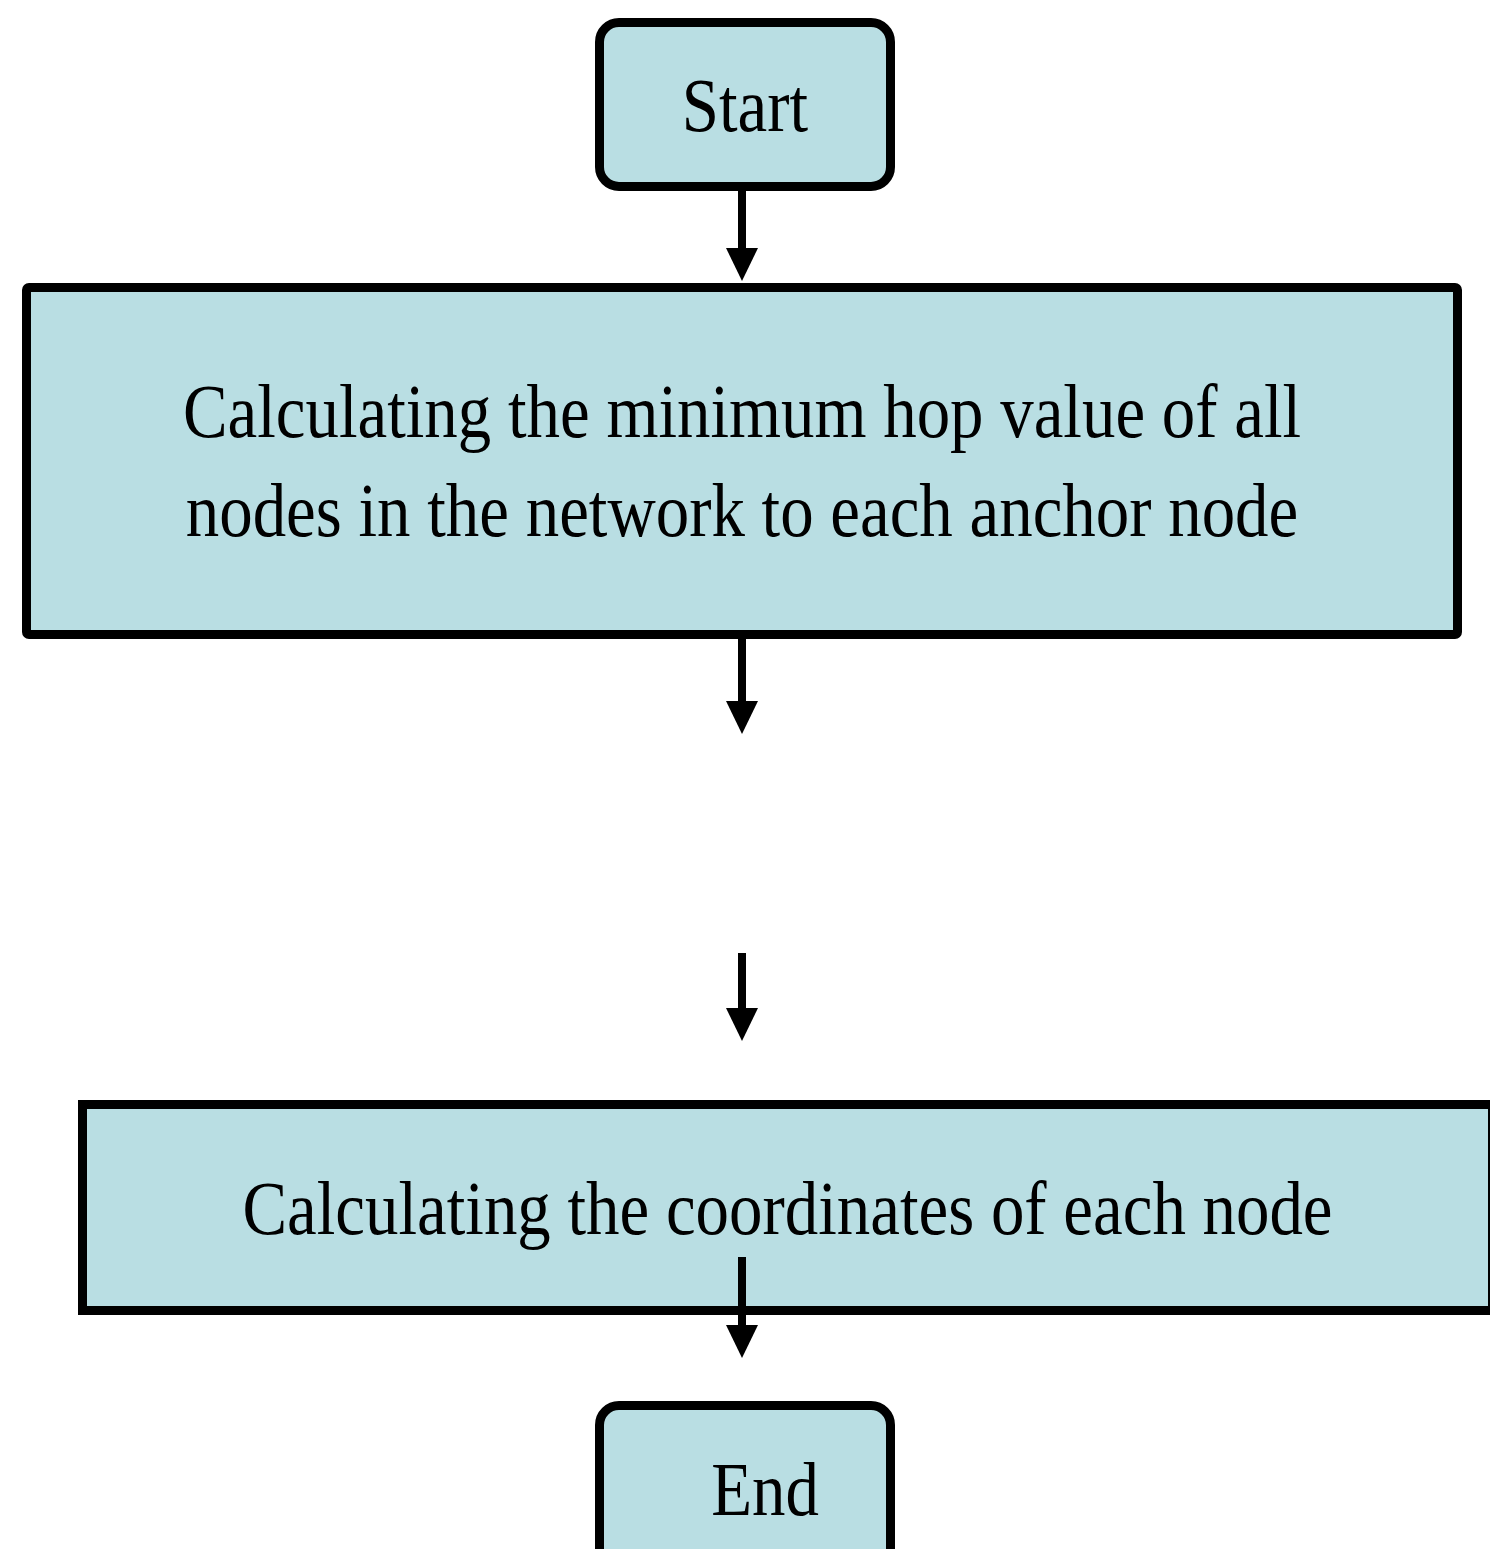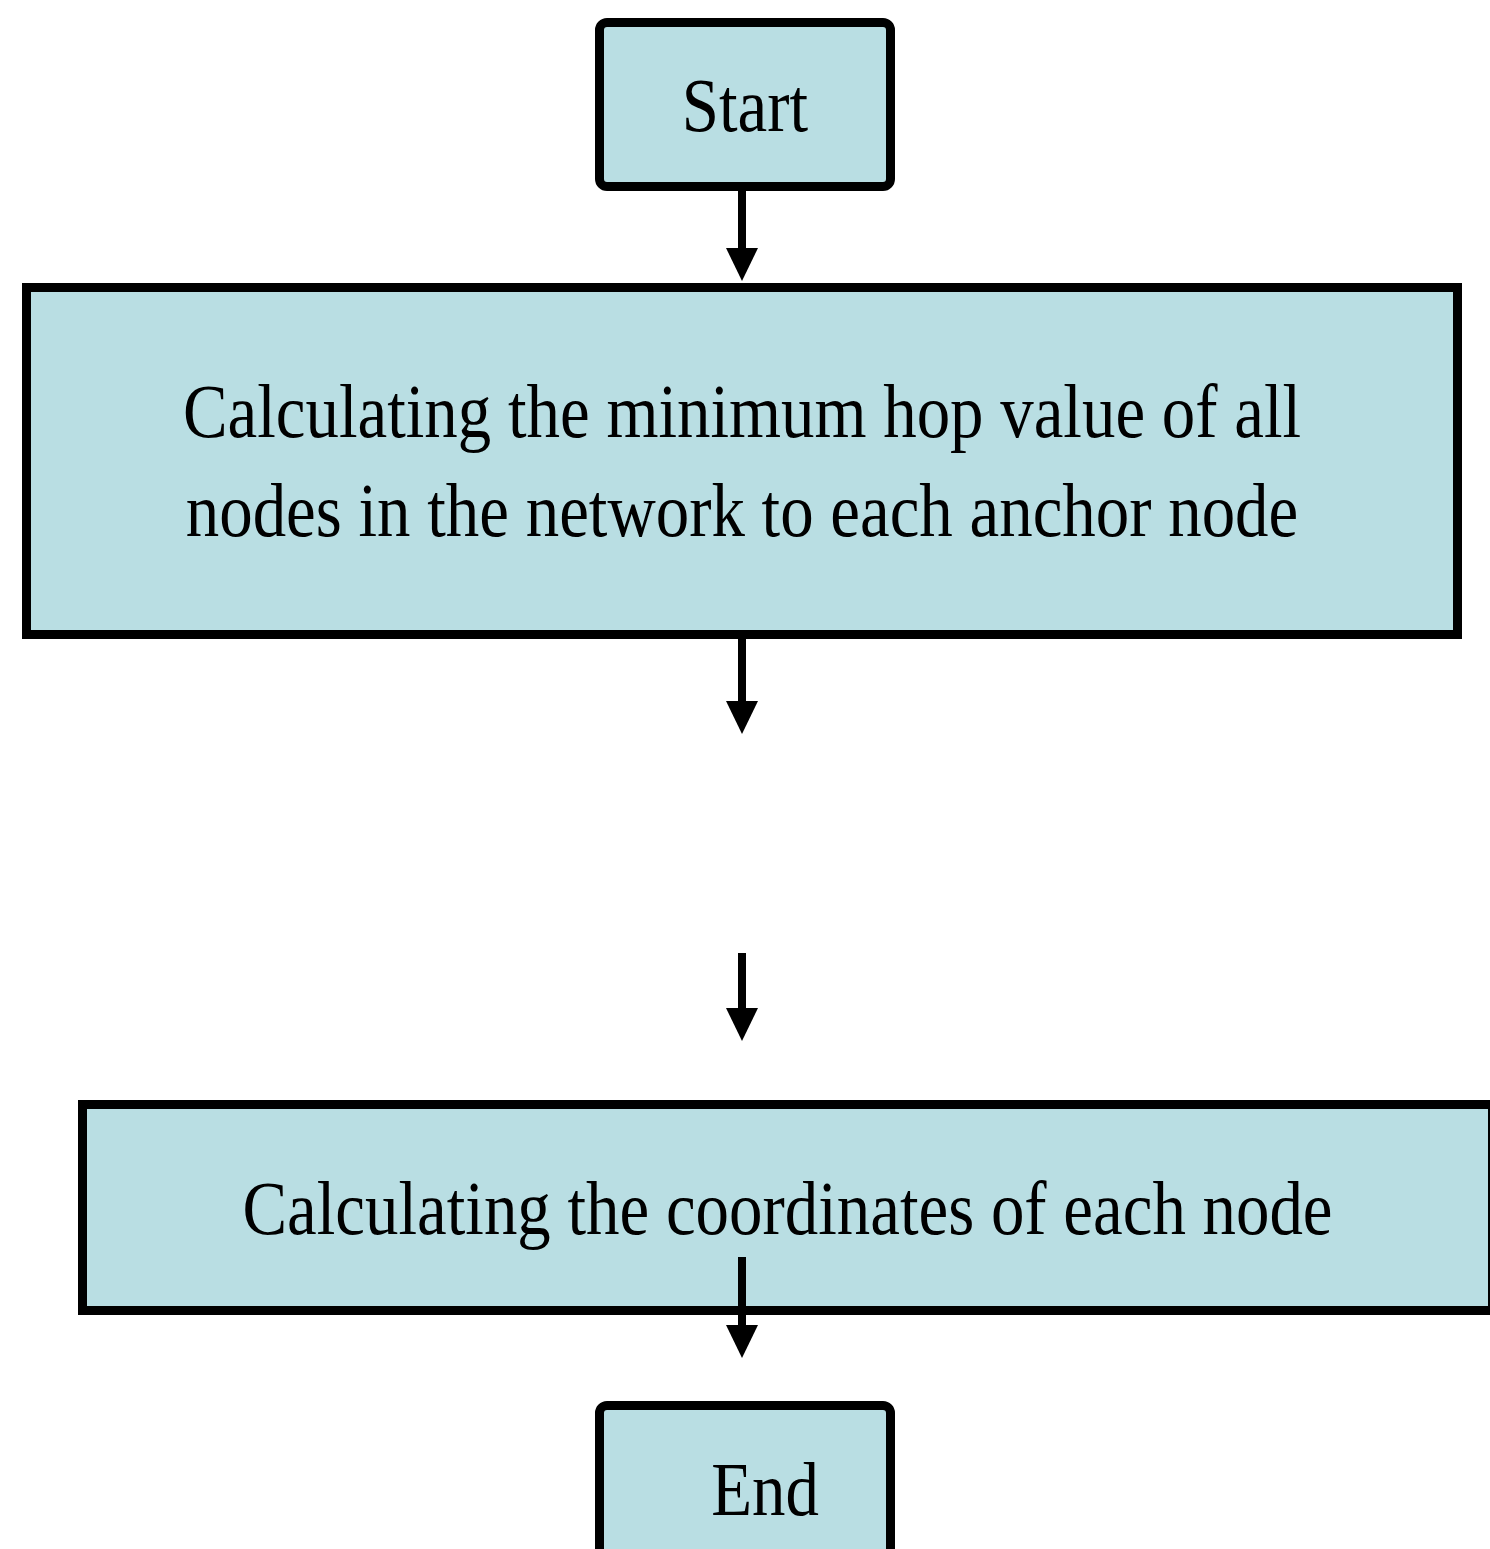--- a/index.html
+++ b/index.html
@@ -26,21 +26,21 @@
     background: #b9dee3;
     border: 9px solid #000000;
     display: flex;
     align-items: center;
     justify-content: center;
     text-align: center;
     color: #000000;
     line-height: 1.0;
   }
   .terminator {
-    border-radius: 12px;
+    border-radius: 24px;
   }
   .process {
     border-radius: 0;
   }
 
   .node-label {
     display: block;
     width: 100%;
     text-align: center;
     font-family: "Liberation Serif", "DejaVu Serif", serif;
@@ -57,20 +57,21 @@
     width: 300px;
     height: 173px;
   }
   #node-start .node-label { font-size: 76px; }
 
   #node-step-1 {
     left: 22px;
     top: 283px;
     width: 1440px;
     height: 356px;
+    border-radius: 7px;
   }
   #node-step-1 .node-label {
     font-size: 76px;
     line-height: 1.30;
   }
 
   #node-step-2 {
     left: 42px;
     top: 735px;
     width: 1401px;

